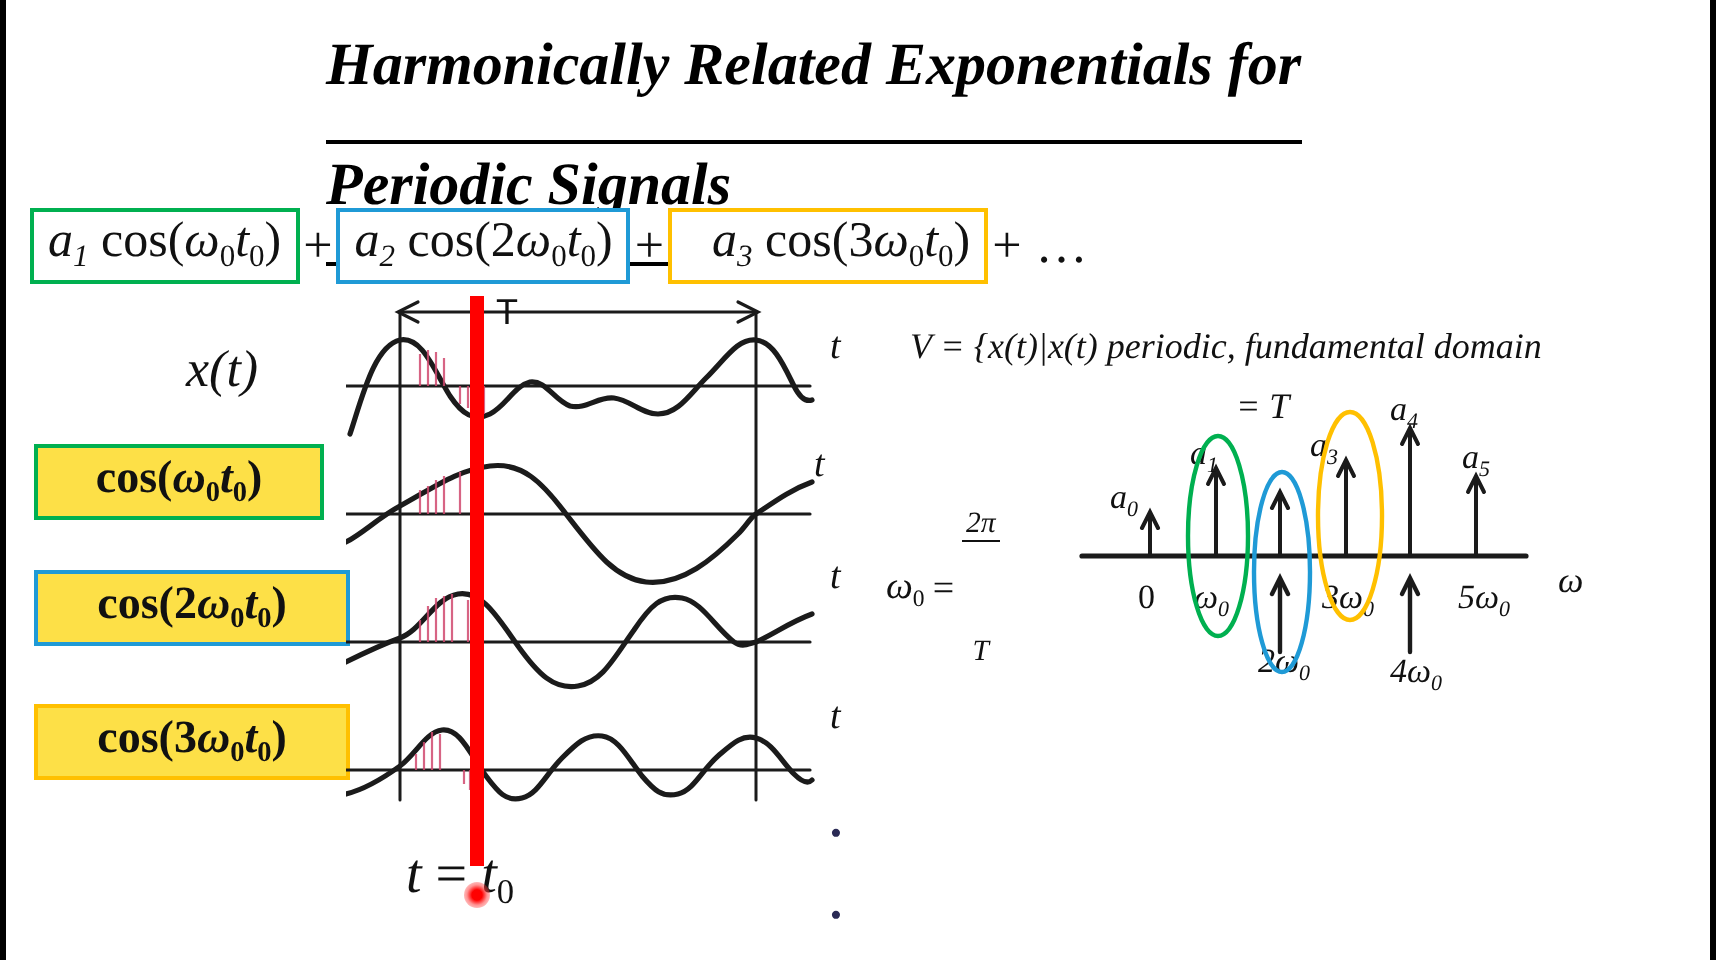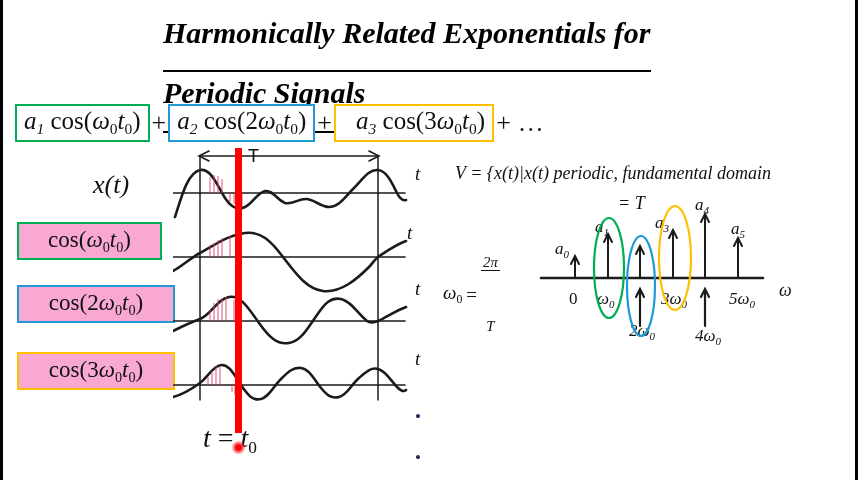--- a/index.html
+++ b/index.html
@@ -37,23 +37,23 @@
   .eqplus{font-family:"Liberation Serif",serif;font-size:26px;padding:0 2px;color:#111;}
   .eqdots{font-family:"Liberation Serif",serif;font-size:26px;padding-left:5px;color:#111;}
   
   .m{font-family:"Liberation Serif", serif;font-style:italic;color:#111;}
   .mr{font-family:"Liberation Serif", serif;font-style:normal;color:#111;}
   .sub{font-size:0.62em;vertical-align:-0.32em;font-style:italic;}
   .subr{font-size:0.62em;vertical-align:-0.32em;font-style:normal;}
   .eqtext{font-size:25px;white-space:nowrap;}
   
   .coslabel{
-    position:absolute;border:2.5px solid #000;background:#f9a8d4;
+    position:absolute;border:2.5px solid #000;background:#fde047;
     display:flex;align-items:center;justify-content:center;
-    height:38px;box-sizing:border-box;padding:0 6px;
+    height:38px;box-sizing:border-box;padding:0 6px;font-weight:bold;
   }
   .coslabel .eqtext{font-size:23px;}
   .coslabel.green{border-color:#00b050;}
   .coslabel.blue{border-color:#1f9ad6;}
   .coslabel.gold{border-color:#ffc000;}
   #lbl-cos1{left:14px;top:222px;width:145px;}
   #lbl-cos2{left:14px;top:285px;width:158px;}
   #lbl-cos3{left:14px;top:352px;width:158px;}
   #lbl-xt{position:absolute;left:90px;top:170px;font-size:26px;}
   

